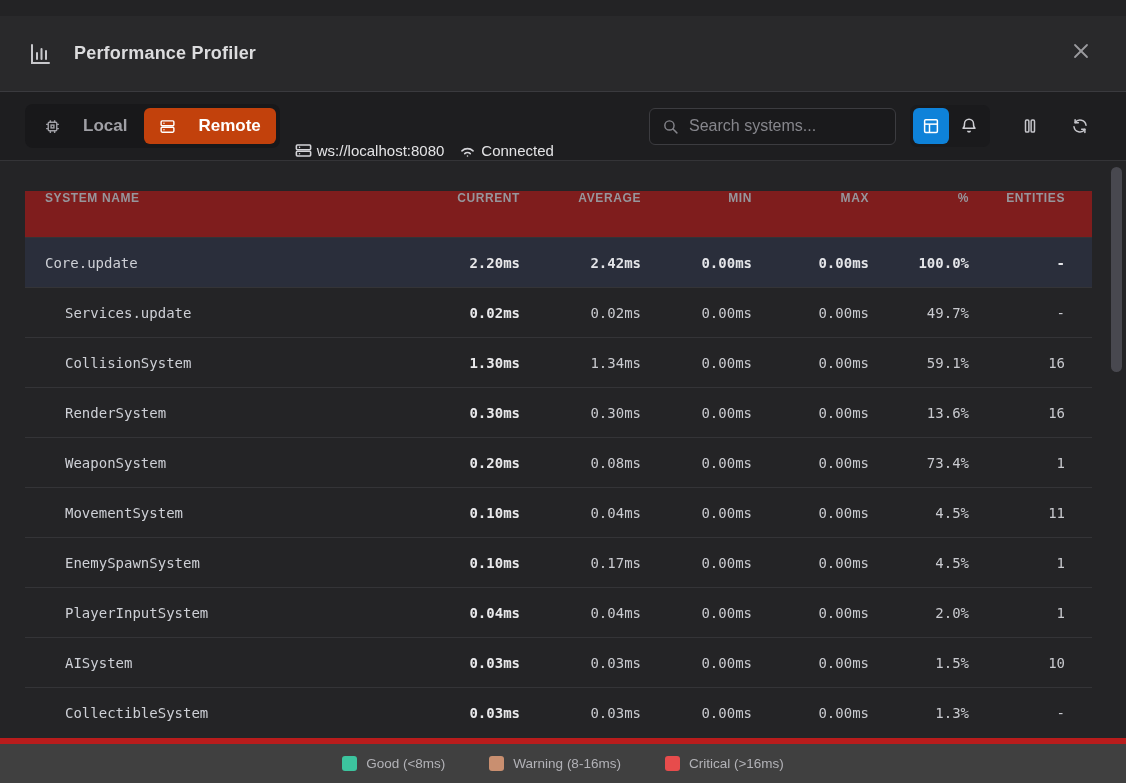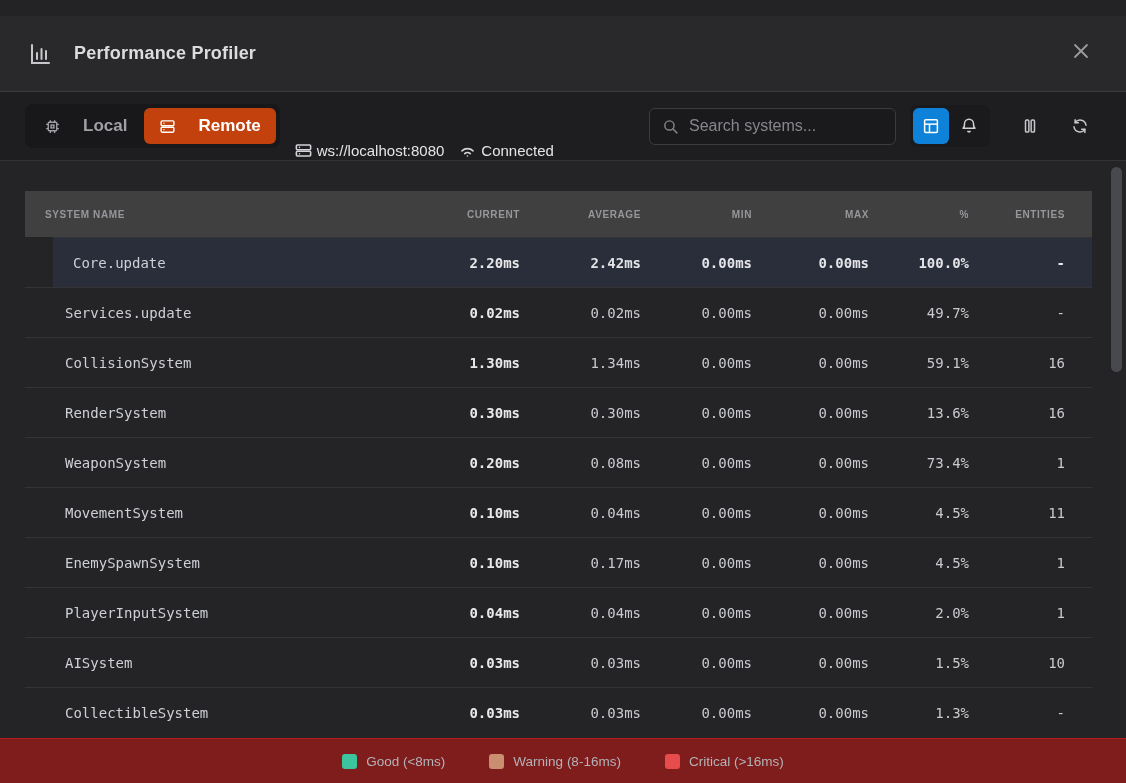--- a/index.html
+++ b/index.html
@@ -84,35 +84,35 @@
 
   
   .content {
     flex: 1 1 auto; position: relative;
     background: #242426;
     padding: 30px 34px 0 25px;
     overflow: hidden;
   }
   .table { width: 100%; }
   .thead {
-    display: flex; align-items: center;
-    height: 46px; background: #404040;
-    color: #96969c; font-size: 10px; font-weight: 700;
+    display: flex; 
+    height: 46px; background: #7f1d1d;
+    color: #96969c; font-size: 12px; font-weight: 700;
     letter-spacing: 0.6px;
   }
   .row {
     display: flex; align-items: center;
     height: 50px;
     border-top: 1px solid #343437;
     font-family: "DejaVu Sans Mono", "Liberation Mono", monospace;
     font-size: 14px; color: #c9cacf;
     cursor: default;
   }
   .thead { border-top: none; }
-  .row.selected { background: #2a2e3b; margin-left: 28px; }
+  .row.selected { background: #2a2e3b; }
   .cell-name { flex: 1 1 auto; text-align: left; padding-left: 20px; color: #ced0d6; overflow: hidden; white-space: nowrap; }
   .row.indented .cell-name { padding-left: 40px; }
   .cell-current  { flex: 0 0 110px; text-align: right; font-weight: 700; color: #e9e9eb; }
   .cell-average  { flex: 0 0 121px; text-align: right; }
   .cell-min      { flex: 0 0 111px; text-align: right; }
   .cell-max      { flex: 0 0 117px; text-align: right; }
   .cell-percent  { flex: 0 0 100px; text-align: right; }
   .cell-entities { flex: 0 0 96px;  text-align: right; padding-right: 27px; box-sizing: content-box; }
   .thead .cell-current, .thead .cell-name, .thead .cell-average, .thead .cell-min,
   .thead .cell-max, .thead .cell-percent, .thead .cell-entities { font-weight: 700; color: #96969c; }
@@ -124,22 +124,22 @@
     position: absolute; top: 4px; right: 2px; bottom: 4px; width: 15px;
   }
   .scrollbar-thumb {
     position: absolute; top: 2px; right: 2px; width: 11px; height: 205px;
     background: #48484f; border-radius: 6px; cursor: pointer;
   }
 
   
   .footer {
     height: 45px; flex: 0 0 45px;
-    border-top: 1px solid #b91c1c;
-    background: #7f1d1d;
+    border-top: 6px solid #b91c1c;
+    background: #404040;
     display: flex; align-items: center; justify-content: center;
     gap: 44px;
   }
   .legend-item { display: flex; align-items: center; gap: 9px; color: #b2b2b7; font-size: 13.5px; }
   .legend-swatch { width: 15px; height: 15px; border-radius: 3px; }
 </style>
 </head>
 <body>
 
 <div class="window">

